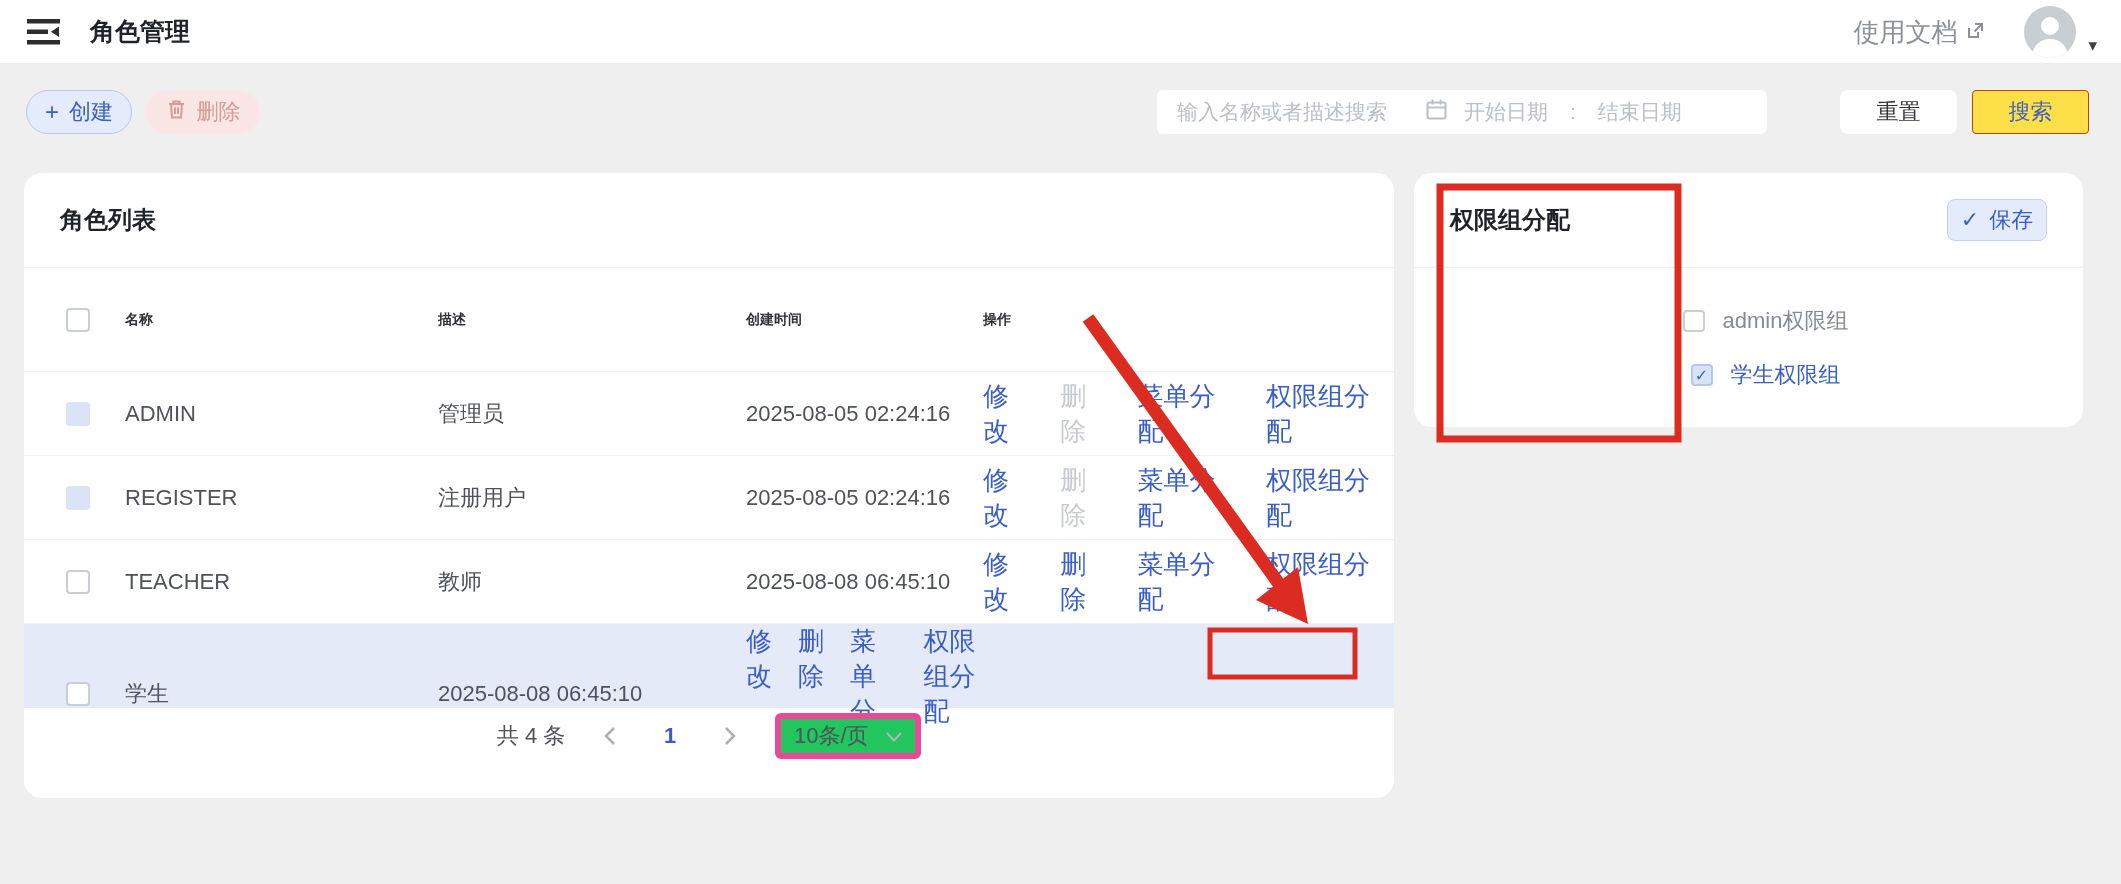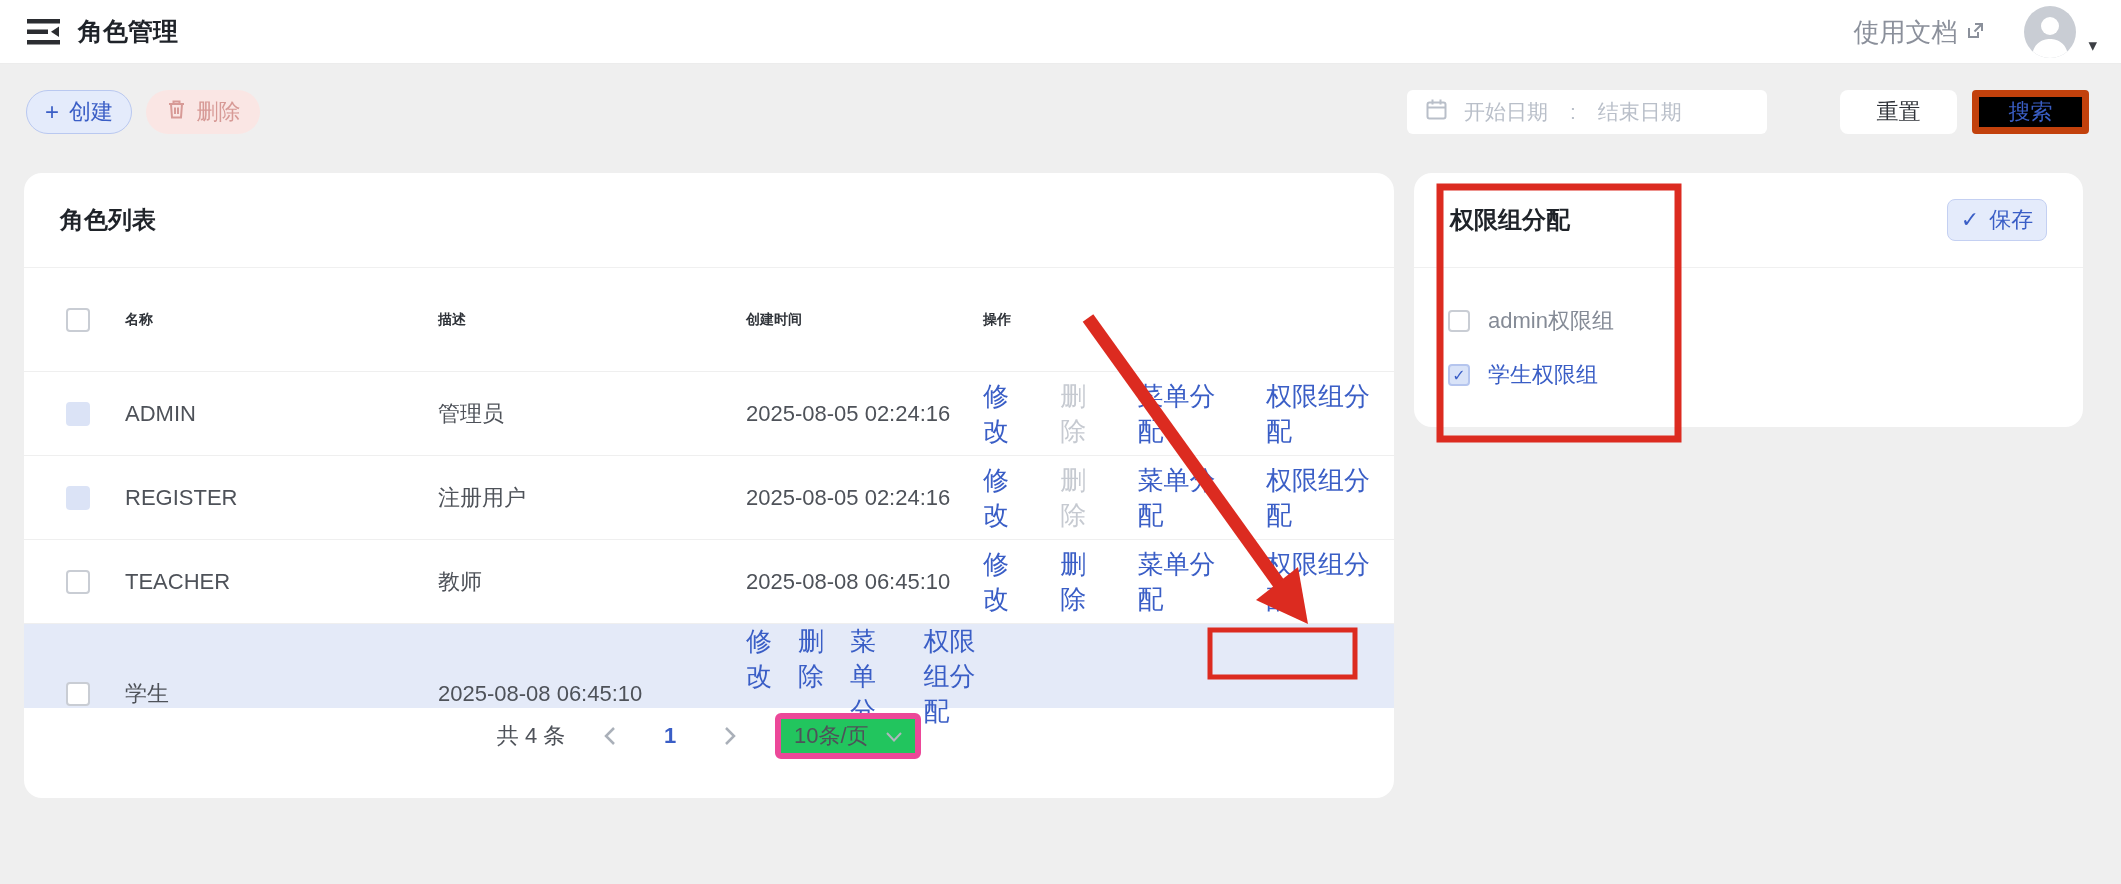--- a/index.html
+++ b/index.html
@@ -10,21 +10,21 @@
   }
   .page { position: relative; width: 2121px; height: 884px; background: #efefef; overflow: hidden; }
 
   
   .app-header {
     position: absolute; top: 0; left: 0; width: 2121px; height: 64px;
     background: #ffffff; border-bottom: 1px solid #ececec;
     display: flex; align-items: center;
   }
   .menu-btn { margin-left: 26px; width: 36px; height: 34px; display: flex; align-items: center; justify-content: center; cursor: pointer; }
-  .app-title { margin-left: 16px; font-size: 25px; font-weight: bold; color: #1f2329; }
+  .app-title { margin-left: 28px; font-size: 25px; font-weight: bold; color: #1f2329; }
   .header-right { position: absolute; right: 24px; top: 0; height: 64px; display: flex; align-items: center; }
   .docs-link { font-size: 26px; color: #8b909b; display: flex; align-items: center; gap: 8px; cursor: pointer; }
   .avatar { margin-left: 38px; width: 52px; height: 52px; border-radius: 50%; background: #c9cdd4; display: flex; align-items: flex-end; justify-content: center; overflow: hidden; }
   .avatar-caret { margin-left: 12px; margin-top: 26px; font-size: 17px; color: #3c3f44; }
 
   
   .toolbar { position: absolute; top: 90px; left: 24px; right: 24px; height: 44px; }
   .btn { display: inline-flex; align-items: center; justify-content: center; height: 44px; font-size: 22px; cursor: pointer; border: none; }
   .btn-create {
     position: absolute; left: 2px; width: 106px; border-radius: 22px;
@@ -41,21 +41,21 @@
     font-size: 21px; color: #333; font-family: inherit; outline: none;
   }
   .search-input::placeholder { color: #b9bfc9; }
   .date-range {
     position: absolute; left: 1383px; width: 360px; height: 44px;
     background: #fff; border-radius: 6px; display: flex; align-items: center;
     padding: 0 18px; gap: 16px; font-size: 21px; color: #b9bfc9; cursor: pointer;
   }
   .date-range .sep { color: #b9bfc9; margin: 0 6px; }
   .btn-reset { position: absolute; left: 1816px; width: 117px; background: #ffffff; color: #2f3339; border-radius: 8px; }
-  .btn-search { position: absolute; left: 1948px; width: 117px; background: #000000; border: 7px solid #c2410c; color: #3a5ec6; border-radius: 4px; }
+  .btn-search { position: absolute; left: 1948px; width: 117px; background: #fde047; border: 1px solid #c2410c; color: #3a5ec6; border-radius: 4px; }
 
   
   .card { position: absolute; background: #fff; border-radius: 18px; }
   .card-roles { left: 24px; top: 173px; width: 1370px; height: 625px; }
   .card-perms { left: 1414px; top: 173px; width: 669px; height: 254px; }
   .card-head {
     height: 95px; display: flex; align-items: center; justify-content: space-between;
     padding: 0 36px; border-bottom: 1px solid #f0f0f0;
   }
   .card-title { font-size: 24px; font-weight: bold; color: #1f2329; }
@@ -90,21 +90,21 @@
     display: flex; align-items: center; justify-content: center; gap: 16px;
     color: #4e5259; cursor: pointer; background: #22c55e;
   }
 
   
   .btn-save {
     height: 42px; width: 100px; border-radius: 8px; background: #e4ebfb;
     border: 1px solid #c4d0f2; color: #3a5ec6; font-size: 22px;
     display: flex; align-items: center; justify-content: center; gap: 10px; cursor: pointer;
   }
-  .group-list { padding: 30px 0 0 34px; display: flex; flex-direction: column; gap: 8px; }
+  .group-list { padding: 30px 0 0 34px; display: flex; flex-direction: column; gap: 8px; align-items: center; }
   .group-row { height: 46px; display: flex; align-items: center; cursor: pointer; }
   .group-row .gcb {
     width: 22px; height: 22px; border-radius: 4px; border: 2px solid #c9cdd4; background: #fff;
     display: flex; align-items: center; justify-content: center; font-size: 16px;
   }
   .group-row.checked .gcb { background: #d9e3f8; border-color: #b5c5ee; color: #3a5ec6; }
   .group-label { margin-left: 18px; font-size: 22px; color: #858b96; }
   .group-row.checked .group-label { color: #3a5ec6; }
 
   
@@ -157,20 +157,21 @@
           <path d="M3 6 H18"></path>
           <path d="M7.5 6 V3.5 H13.5 V6"></path>
           <path d="M5 6 L6 19.5 H15 L16 6"></path>
           <line x1="9" y1="9.5" x2="9" y2="16"></line>
           <line x1="12" y1="9.5" x2="12" y2="16"></line>
         </svg>
       </span>
       <span>删除</span>
     </button>
 
+    <input class="search-input" value="" placeholder="输入名称或者描述搜索" style="">
 
     <div class="date-range">
       <span>
         <svg width="23" height="23" viewBox="0 0 23 23" fill="none" stroke="#b9bfc9" stroke-width="2">
           <rect x="2.5" y="4.5" width="18" height="16" rx="2"></rect>
           <line x1="7.5" y1="1.5" x2="7.5" y2="6.5"></line>
           <line x1="15.5" y1="1.5" x2="15.5" y2="6.5"></line>
           <line x1="2.5" y1="9.5" x2="20.5" y2="9.5"></line>
         </svg>
       </span>

